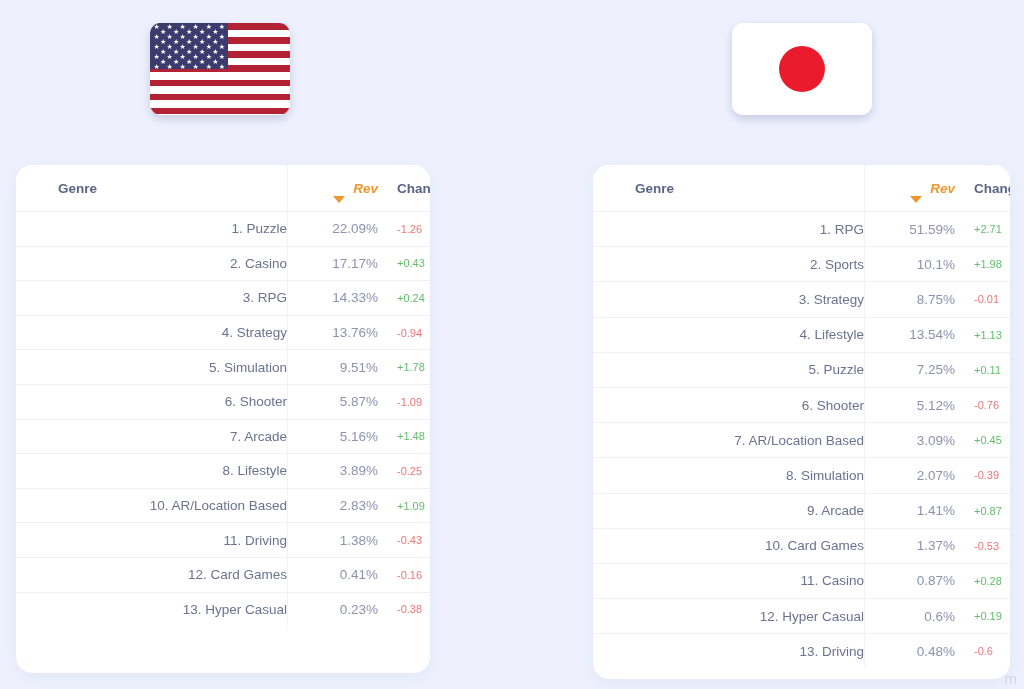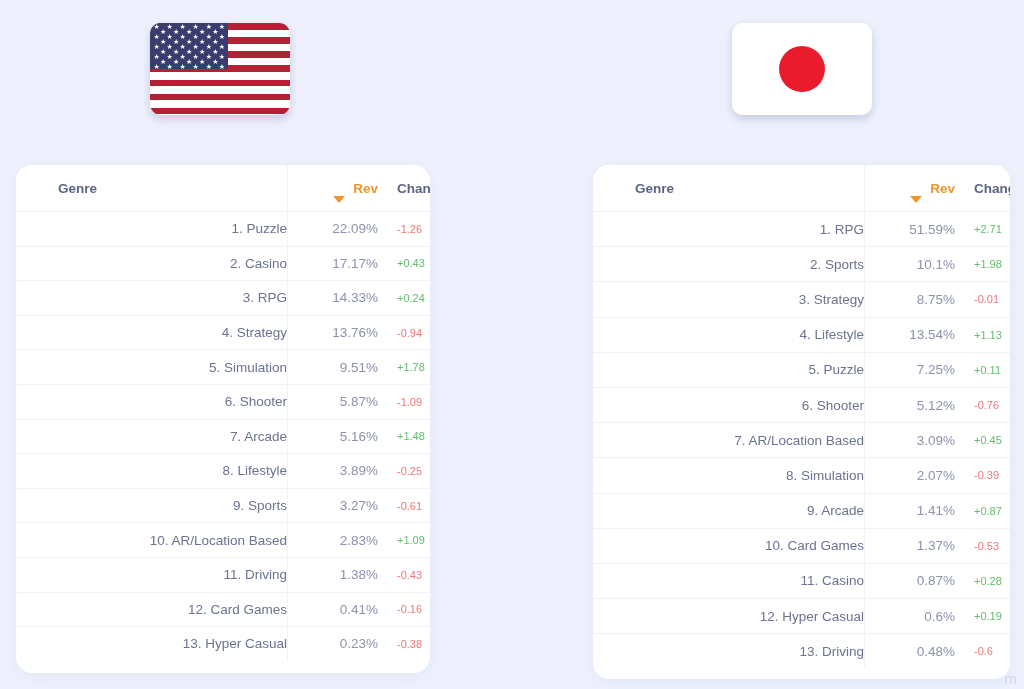--- a/index.html
+++ b/index.html
@@ -95,20 +95,21 @@
   }
   .th-genre {
     text-align: left;
     padding-left: 42px !important;
   }
   .th-rev {
     text-align: right;
     color: #f0962e;
     position: relative;
     padding-right: 4px !important;
+    font-style: italic;
   }
   .sort-caret {
     position: absolute;
     left: 50%;
     margin-left: 4px;
     bottom: 8px;
     width: 0; height: 0;
     border-left: 6px solid transparent;
     border-right: 6px solid transparent;
     border-top: 7px solid #f0962e;
@@ -281,25 +282,20 @@
           <td class="c-genre">7. Arcade</td>
           <td class="c-rev">5.16%</td>
           <td class="c-change up">+1.48</td>
         </tr>
         <tr>
           <td class="c-genre">8. Lifestyle</td>
           <td class="c-rev">3.89%</td>
           <td class="c-change down">-0.25</td>
         </tr>
         <tr>
-          <td class="c-genre">9. Sports</td>
-          <td class="c-rev">3.27%</td>
-          <td class="c-change down">-0.61</td>
-        </tr>
-        <tr>
           <td class="c-genre">10. AR/Location Based</td>
           <td class="c-rev">2.83%</td>
           <td class="c-change up">+1.09</td>
         </tr>
         <tr>
           <td class="c-genre">11. Driving</td>
           <td class="c-rev">1.38%</td>
           <td class="c-change down">-0.43</td>
         </tr>
         <tr>

